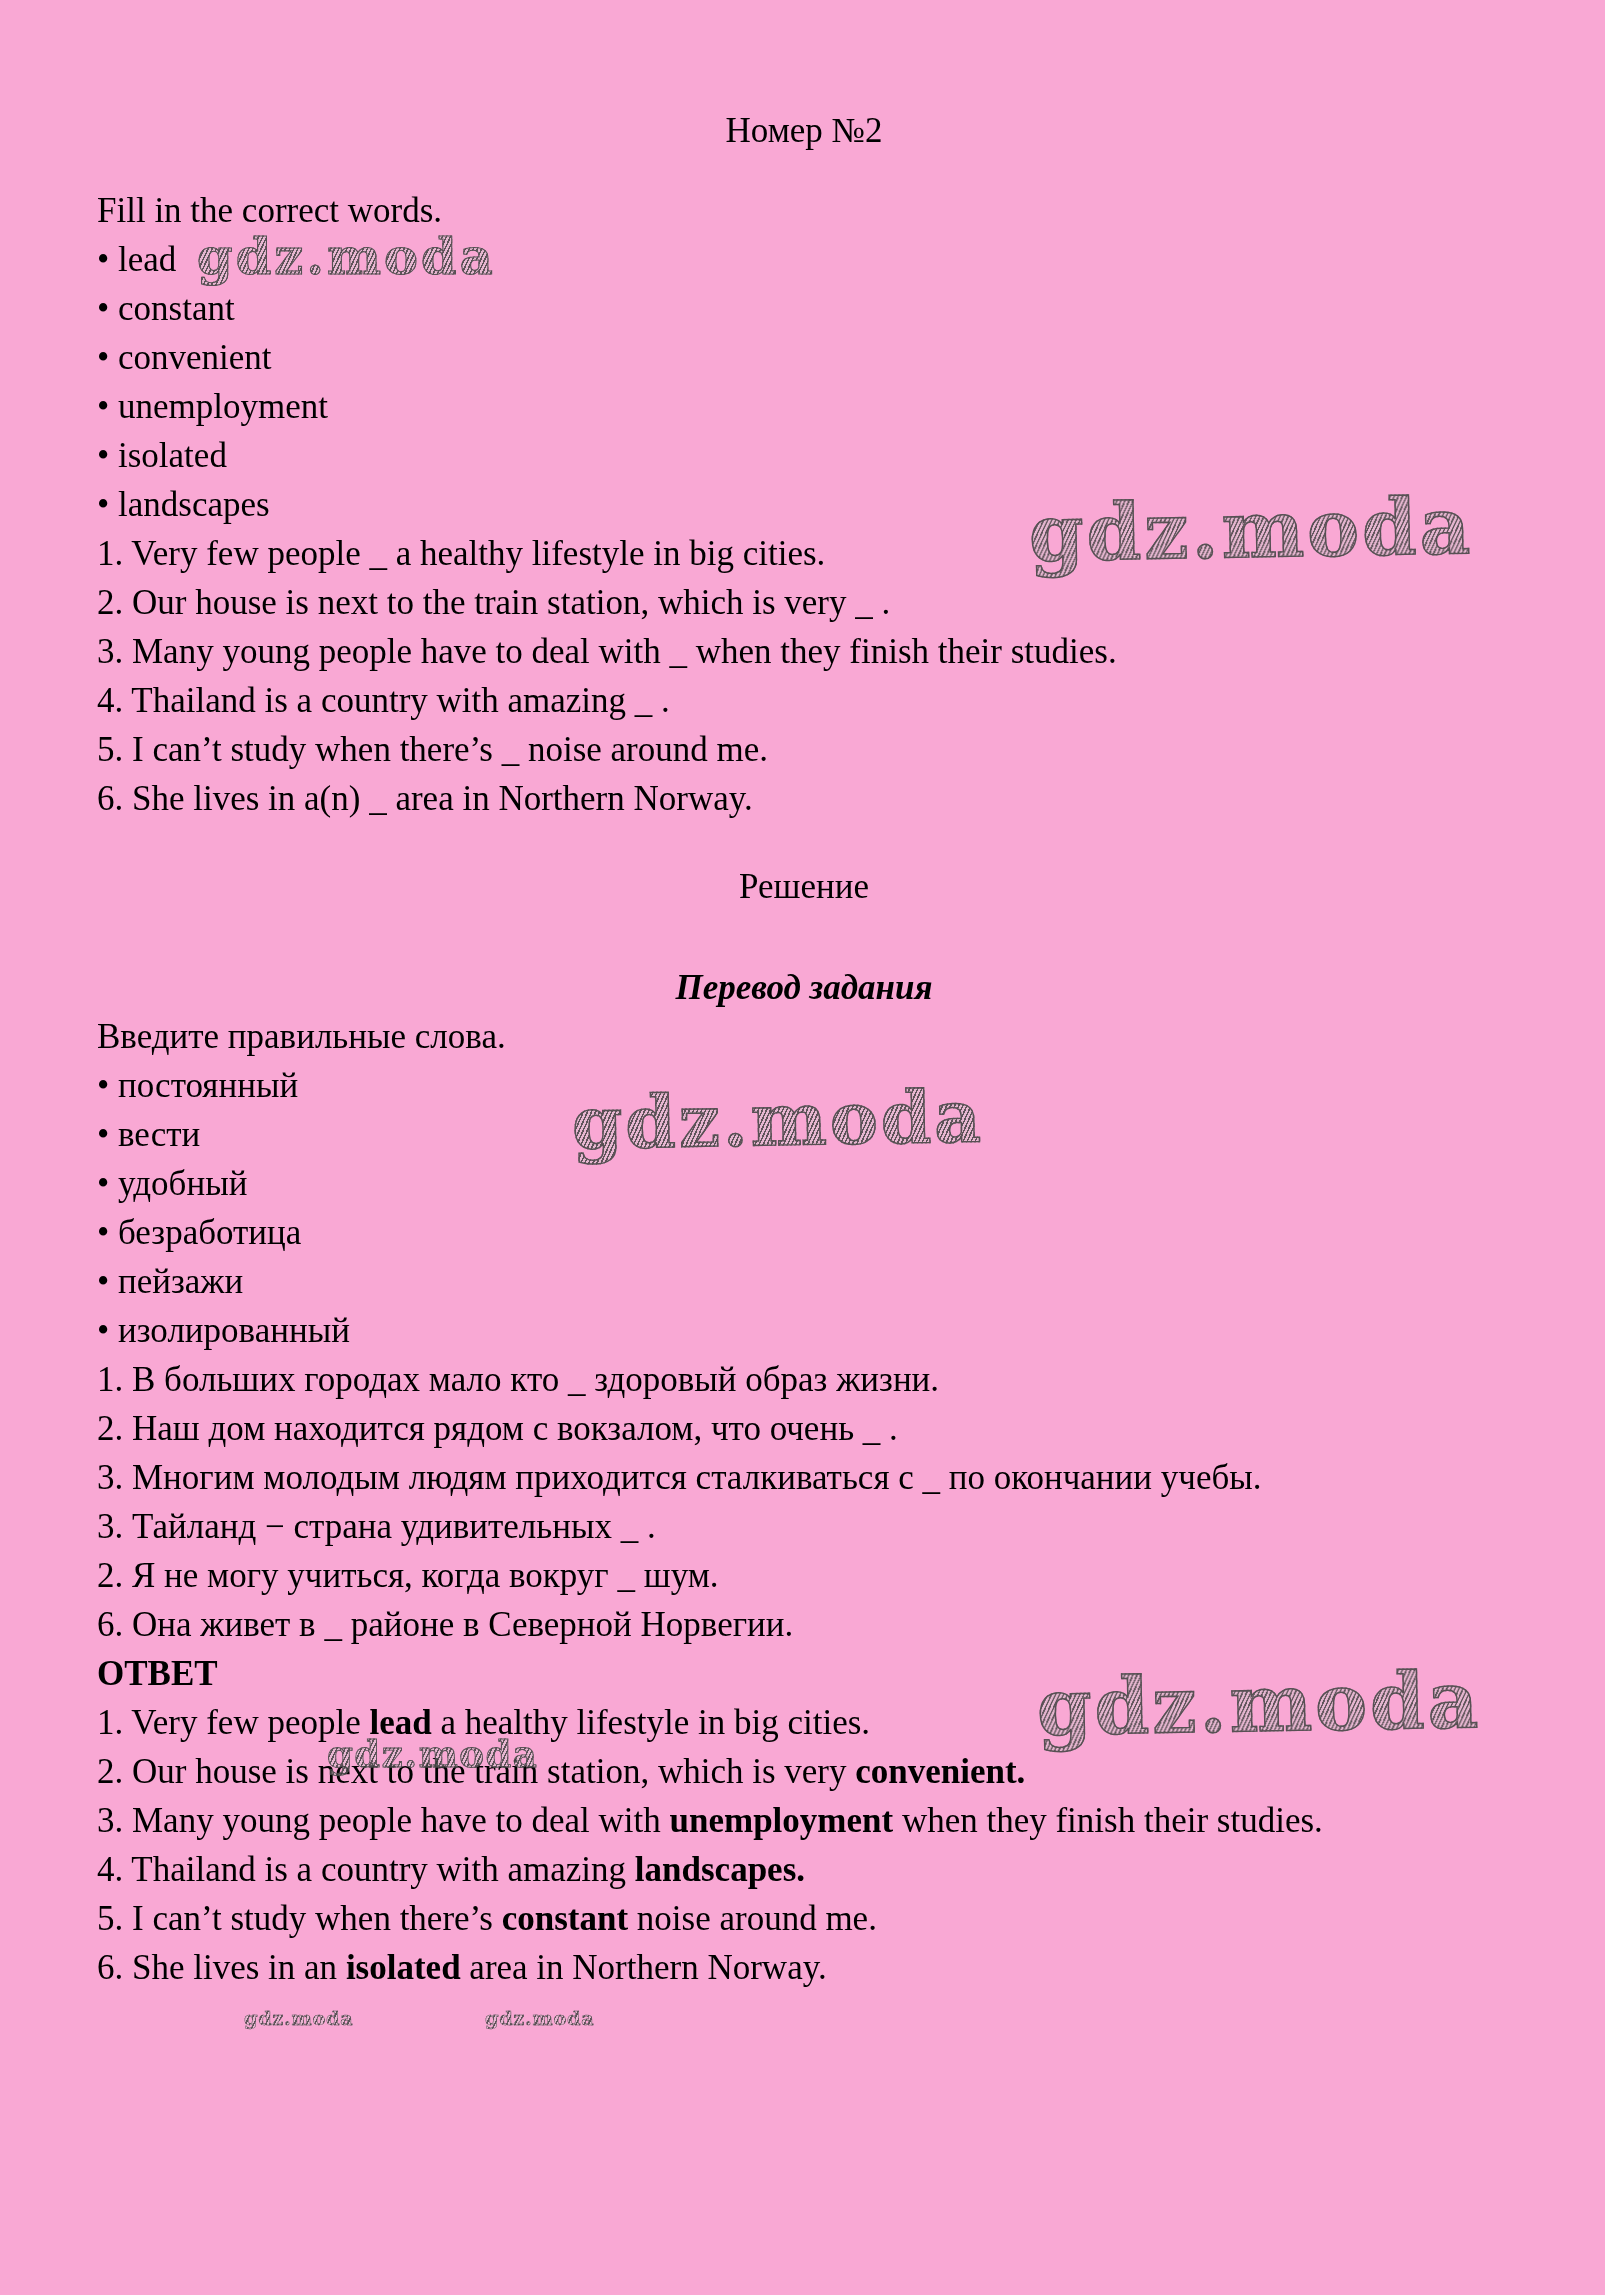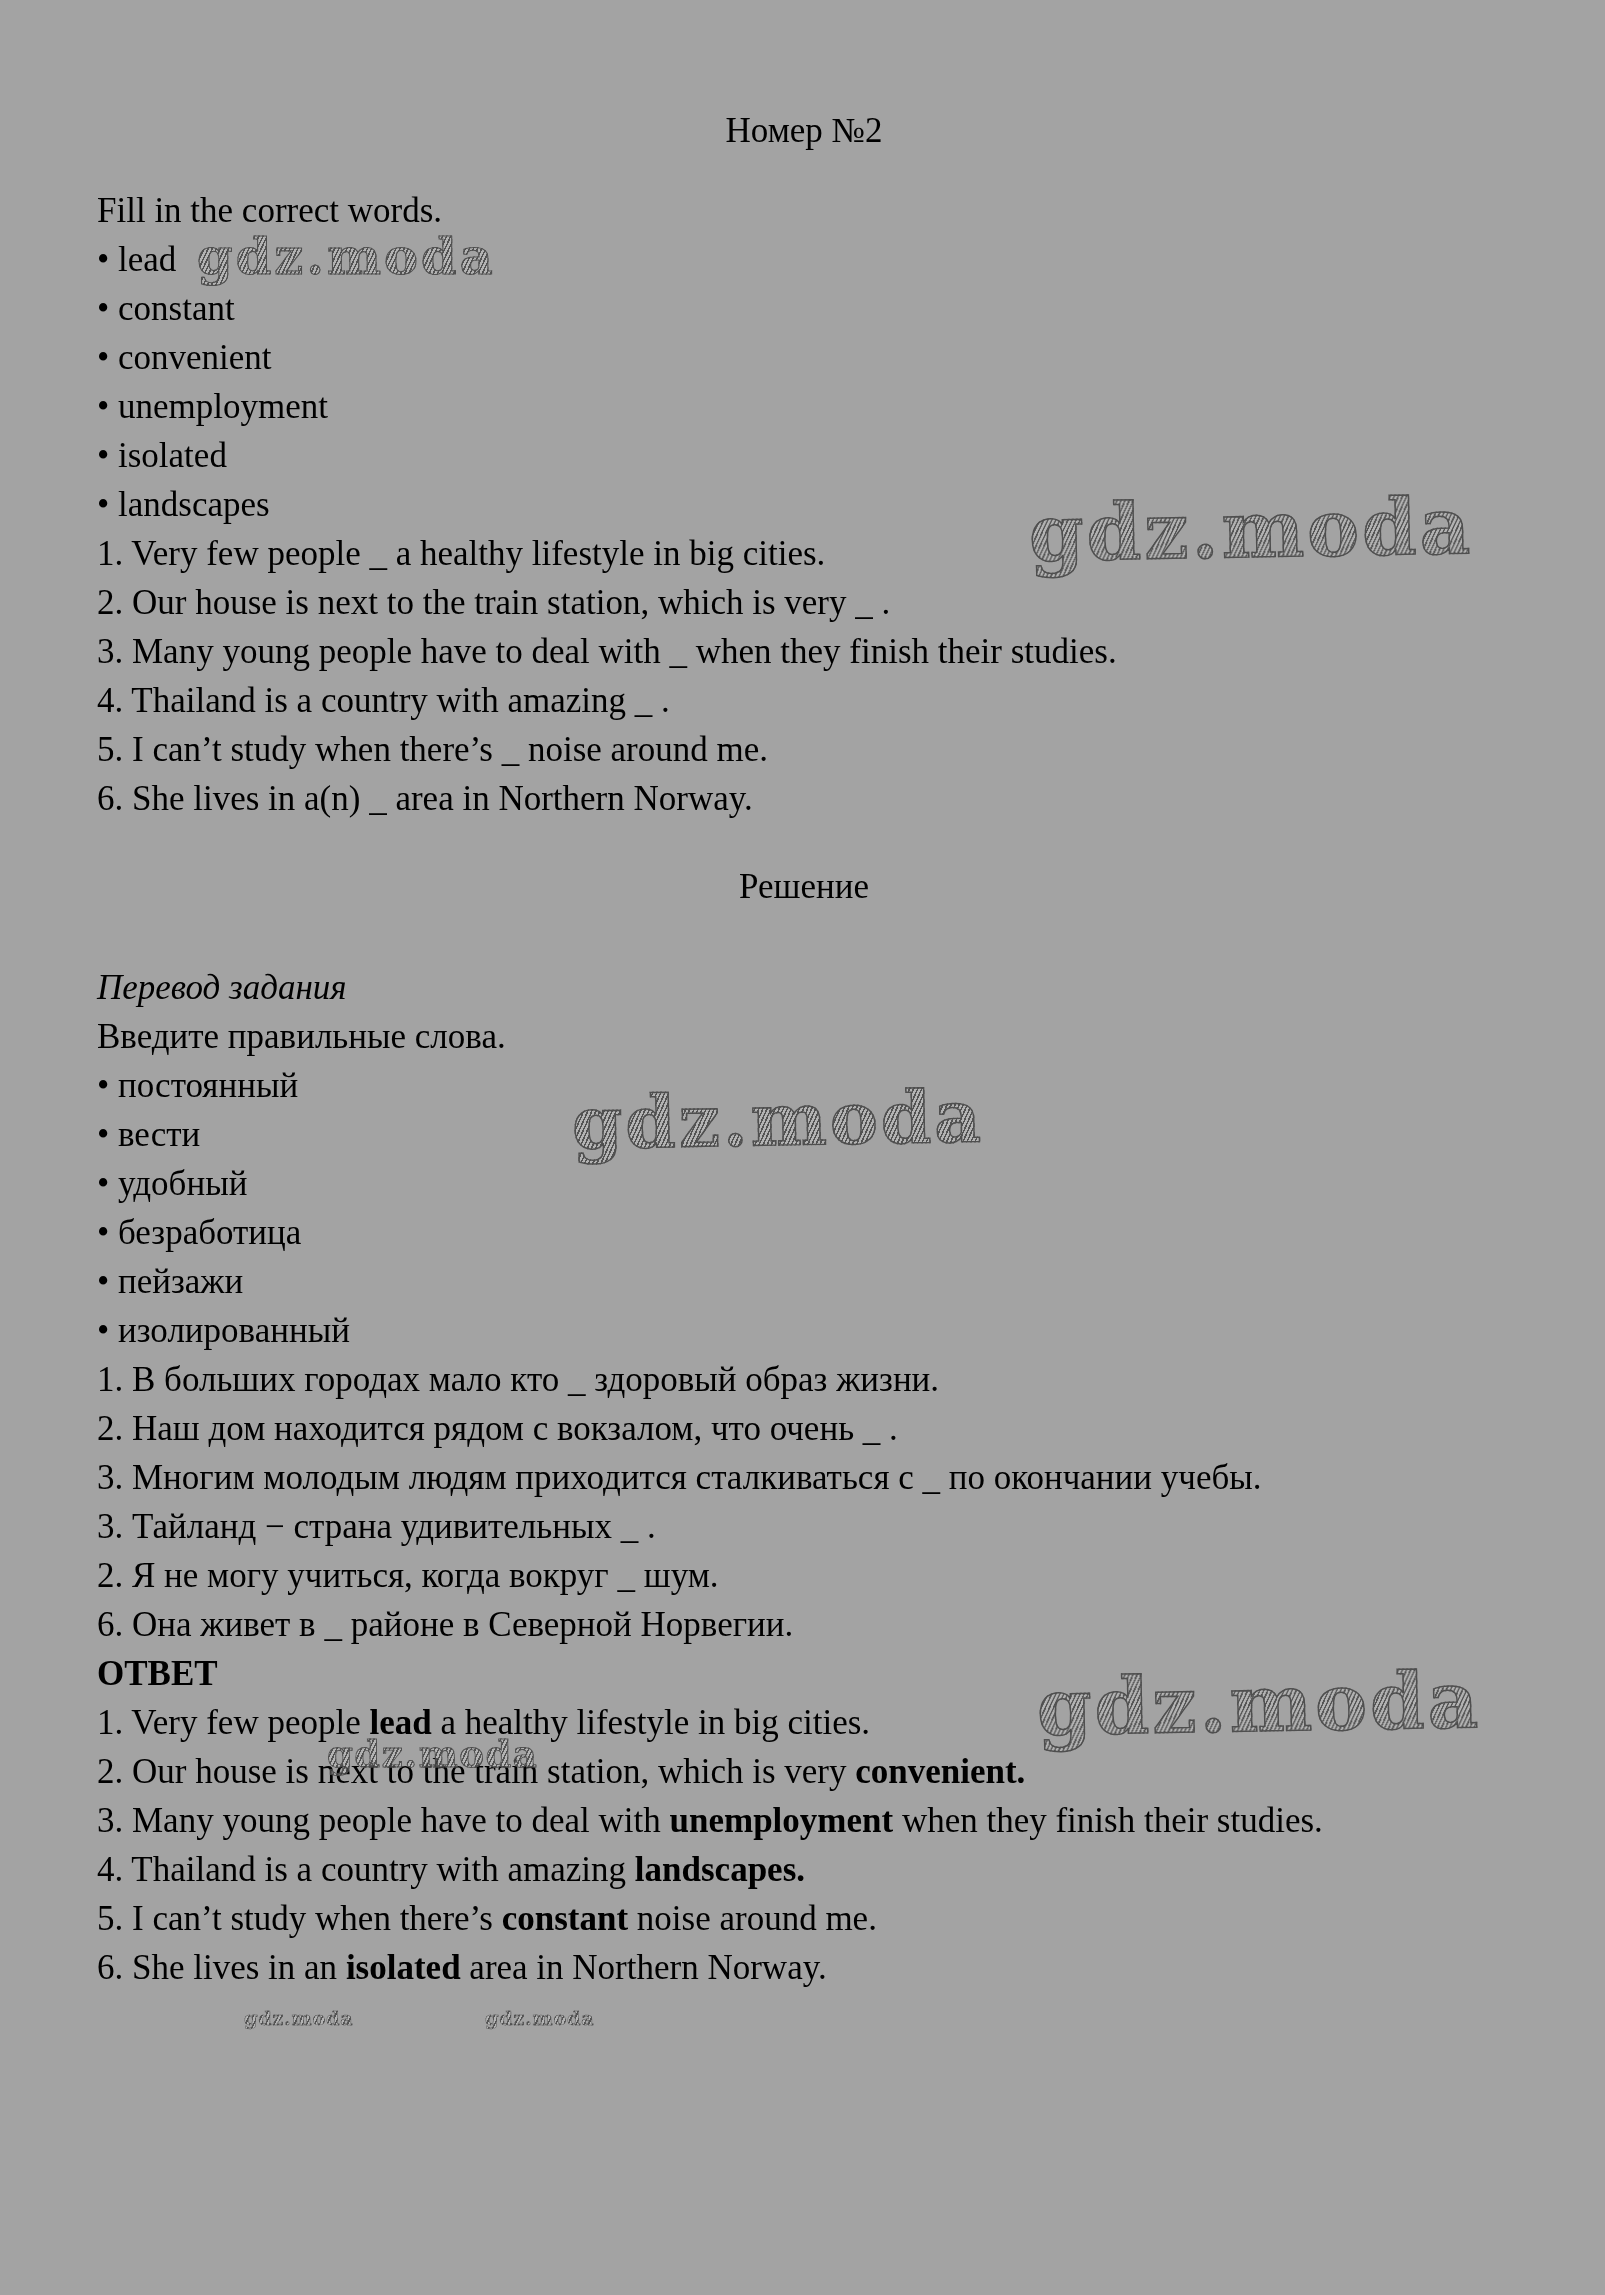--- a/index.html
+++ b/index.html
@@ -2,35 +2,35 @@
 <html style="font-size:12px"><head>
 <meta charset="utf-8">
 <style>
   * { margin: 0; padding: 0; box-sizing: border-box; }
   html, body { background: #e8e8e8; }
   .page {
     position: relative;
     width: 1606px;
     height: 2295px;
     margin: 0 auto;
-    background: #a3a3a3;
+    background: #f9a8d4;
     color: #000000;
     font-family: "Liberation Serif", "DejaVu Serif", serif;
     font-size: 35px;
     line-height: 49px;
     padding: 106px 95px 0 97px;
     overflow: hidden;
   }
   p { margin: 0; }
   .center { text-align: center; }
   .title { margin-bottom: 31px; }
   ul.word-bank { list-style: none; }
   ul.word-bank li::before { content: "\2022  "; }
   .solution-heading { margin: 39px 0 52px; }
-  .heading-bi { font-weight: normal; font-style: italic; }
+  .heading-bi { font-weight: bold; font-style: italic; text-align: center; }
   .bold { font-weight: bold; }
 
   
   .wm {
     position: absolute;
     font-family: "DejaVu Serif", serif;
     font-weight: bold;
     white-space: nowrap;
     letter-spacing: 3px;
     color: transparent;

